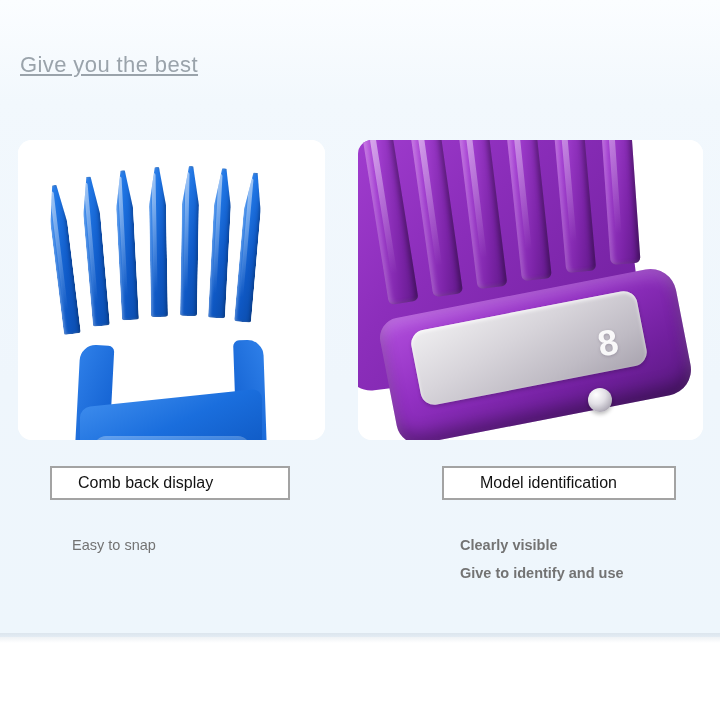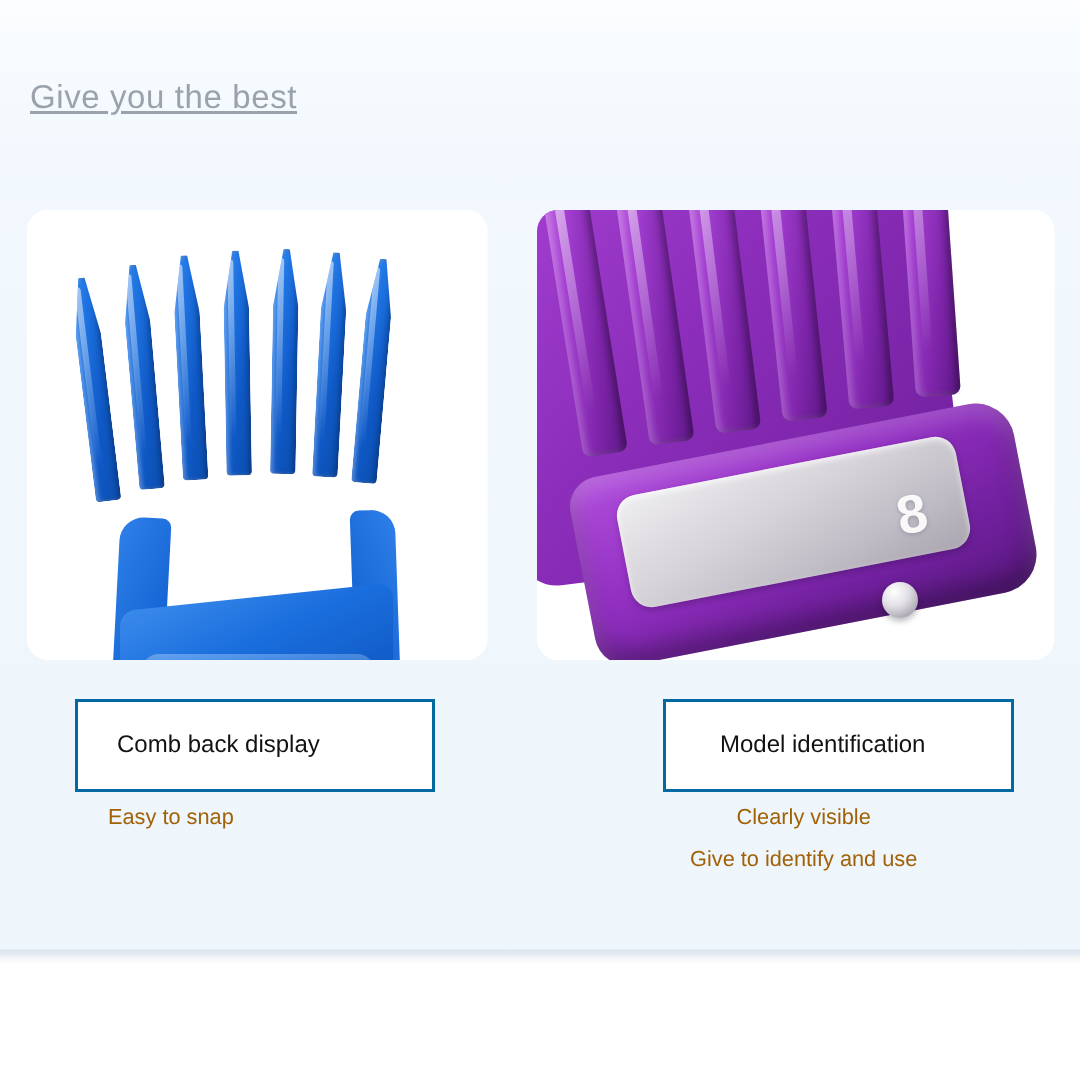--- a/index.html
+++ b/index.html
@@ -113,33 +113,33 @@
   }
   .p-screw{
     position:absolute;width:24px;height:24px;border-radius:50%;
     background:radial-gradient(circle at 34% 28%,#ffffff 0%,#e2e0e6 40%,#b4b0bb 72%,#8d8896 100%);
     box-shadow:0 2px 4px rgba(0,0,0,.28);
   }
   .p-screw.b{left:230px;top:248px;}
 
   
   .cap-box{
-    position:absolute;height:62px;background:#ffffff;
-    border:2px solid #0369a1;box-sizing:border-box;
+    position:absolute;height:34px;background:#ffffff;
+    border:2px solid #a3a3a3;box-sizing:border-box;
     display:flex;align-items:center;
   }
   .cap-box.left{left:50px;top:466px;width:240px;}
   .cap-box.right{left:442px;top:466px;width:234px;}
   .cap-title{font-size:16px;color:#121212;margin-left:26px;white-space:nowrap;}
   .cap-box.right .cap-title{margin-left:36px;}
 
   .bullets{position:absolute;}
   .bullets.left{left:72px;top:531px;}
-  .bullets.right{left:460px;top:531px;}
-  .bullet{font-size:14.5px;color:#a16207;line-height:1.95;white-space:nowrap;text-align:center;}
+  .bullets.right{left:460px;top:531px;font-weight:bold;}
+  .bullet{font-size:14.5px;color:#737373;line-height:1.95;white-space:nowrap;}
 </style>
 </head>
 <body>
 
 <div id="page">
 
   <div class="panel"></div>
   <div class="panel-shadow"></div>
 
   <div class="page-title">Give you the best</div>

